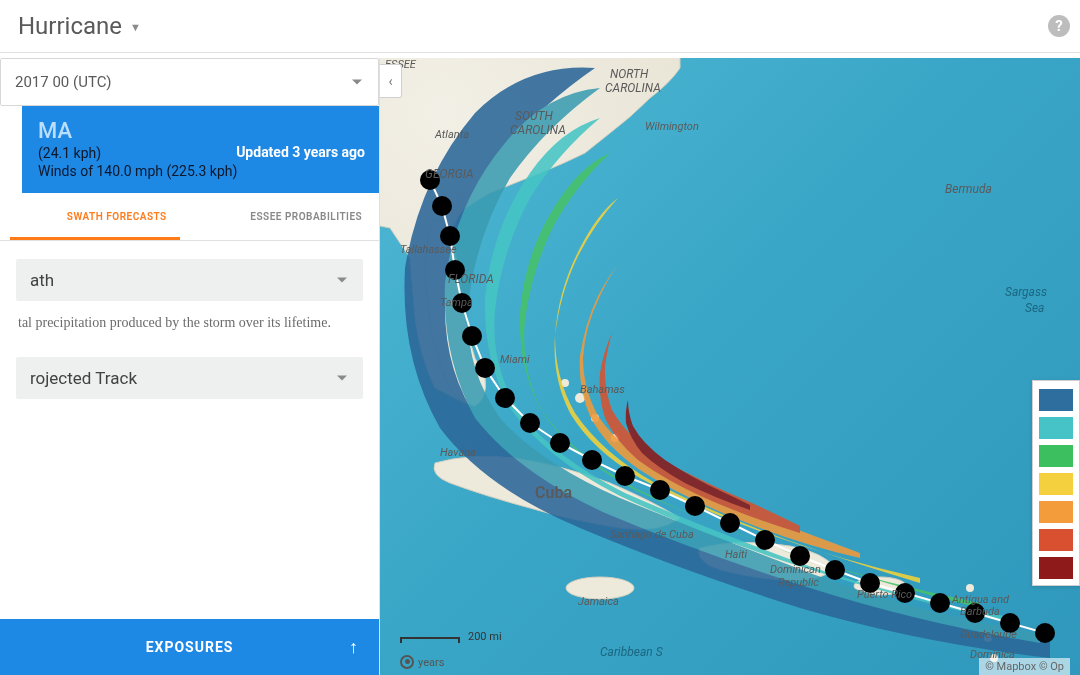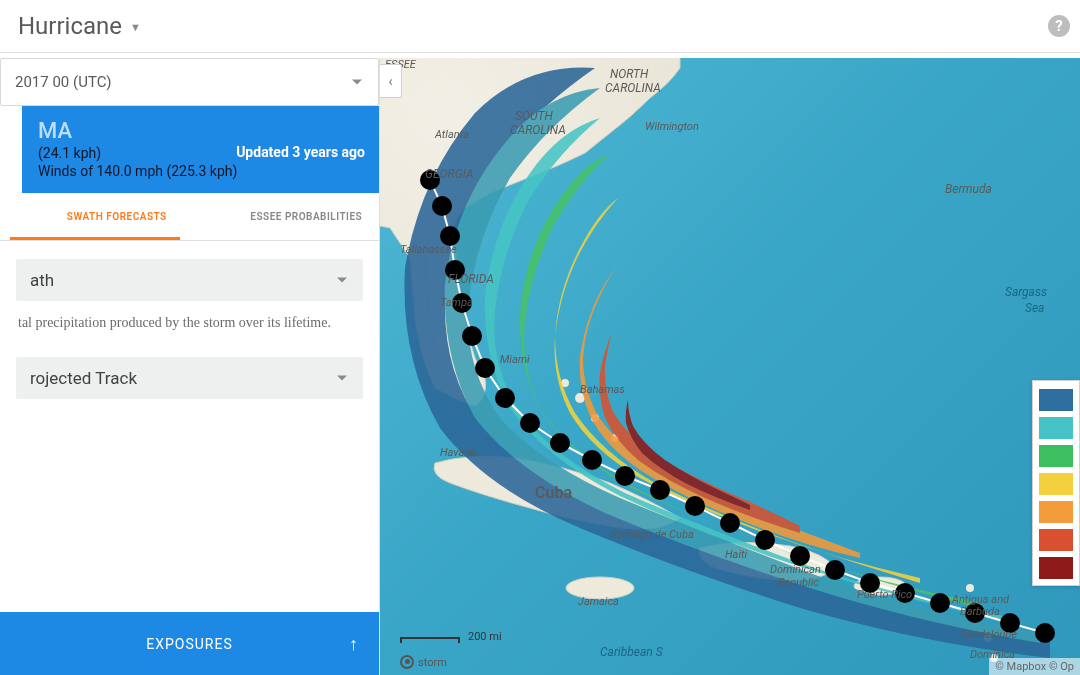--- a/index.html
+++ b/index.html
@@ -172,28 +172,28 @@
 
 .description {
   font-size: 14px;
   color: #6b6b6b;
   margin: 12px 2px 24px 2px;
   line-height: 1.4;
   font-family: Liberation Serif, serif;
 }
 
 .exposures-bar {
-  height: 63px;
+  height: 56px;
   background: #1e88e5;
   color: #fff;
   display: flex;
   align-items: center;
   justify-content: center;
   font-size: 14px;
-  font-weight: 400;
+  font-weight: 700;
   letter-spacing: 1px;
   cursor: pointer;
   position: relative;
 }
 .exposures-bar .arrow {
   position: absolute;
   right: 20px;
   font-size: 18px;
 }
 
@@ -278,21 +278,21 @@
   content: "";
   width: 5px; height: 5px;
   background: #555;
   border-radius: 50%;
   position: absolute;
   top: 2px; right: 2px;
 }
 
 .attribution {
   position: absolute;
-  right: 0; bottom: 0;
+  right: 10px; bottom: 0;
   font-size: 11px;
   color: #666;
   background: rgba(255,255,255,0.6);
   padding: 2px 6px;
   z-index: 20;
 }
 
 .legend {
   position: absolute;
   right: 0; top: 322px;
@@ -472,17 +472,17 @@
     <div class="swatch" style="background:#8e1a1a"></div>
   </div>
 
   <div class="scale-bar">
     <div class="seg"></div>
     <span class="txt">200 mi</span>
   </div>
 
   <div class="mapbox-logo">
     <span class="o"></span>
-    <span>storm</span>
+    <span>years</span>
   </div>
 
   <div class="attribution">© Mapbox © Op</div>
 </div>
 
 </body></html>

